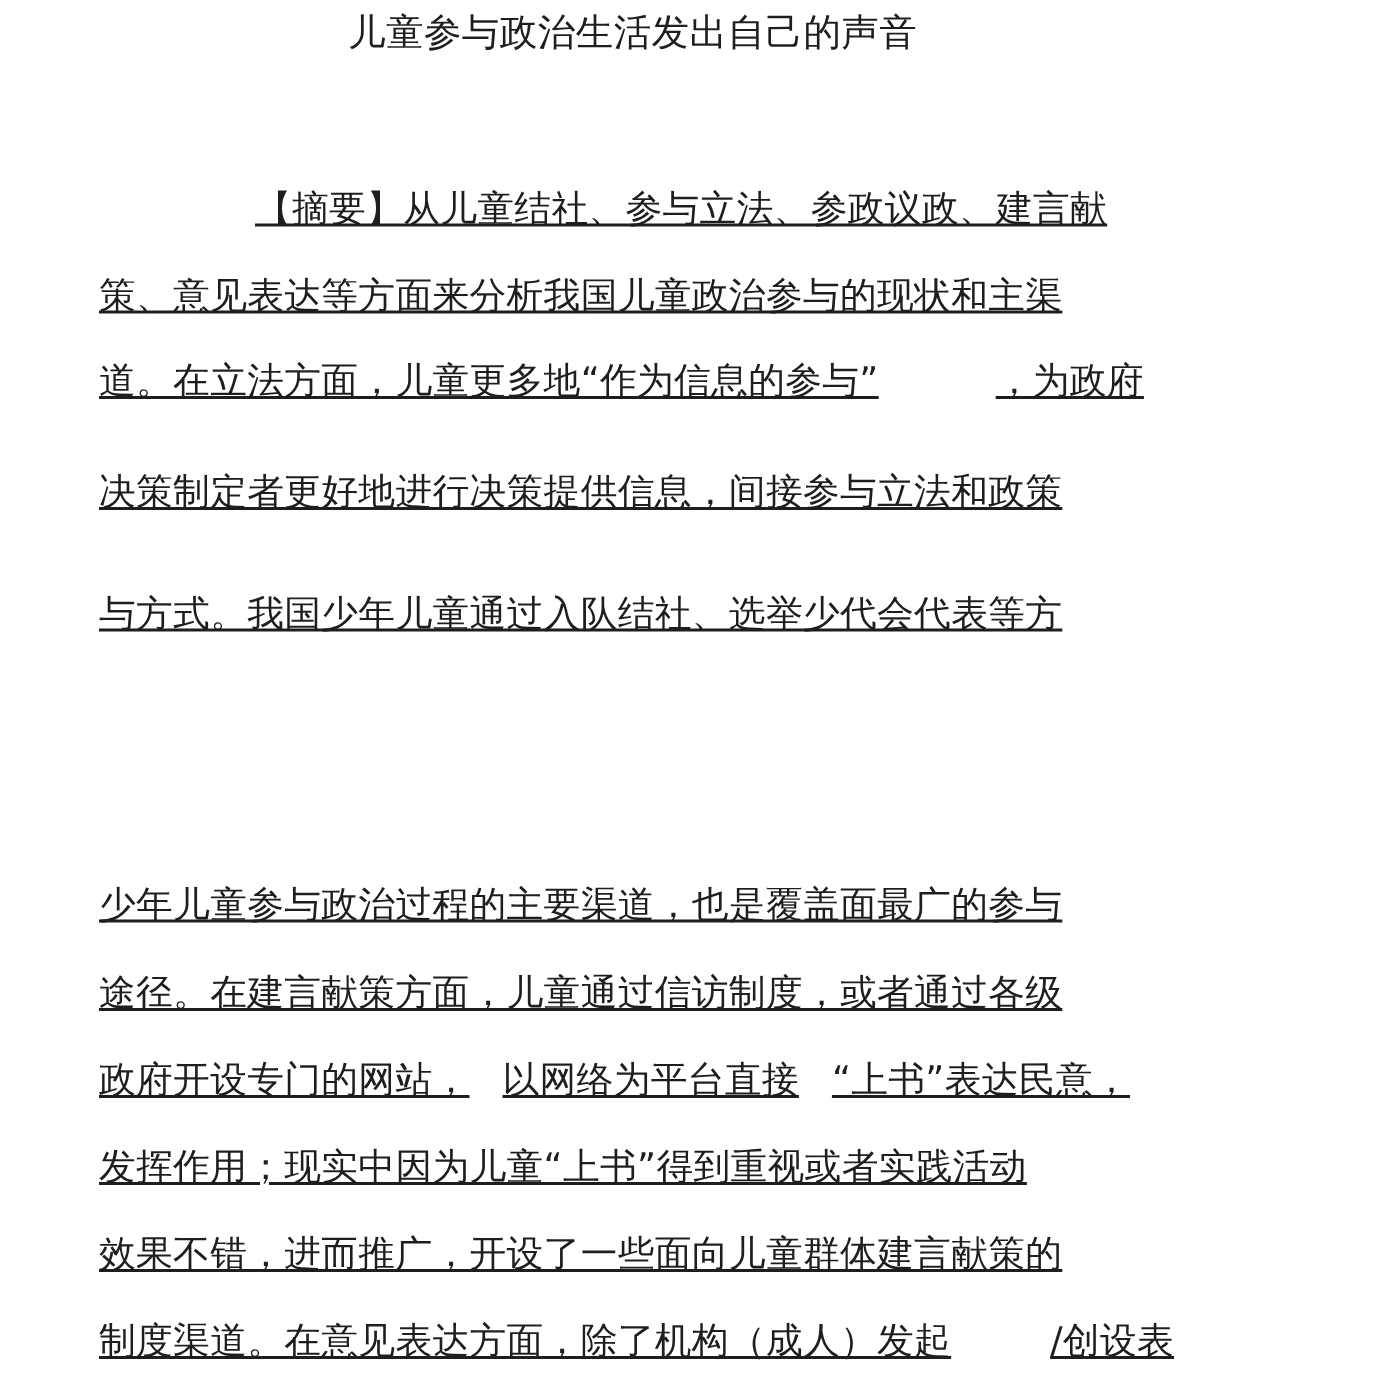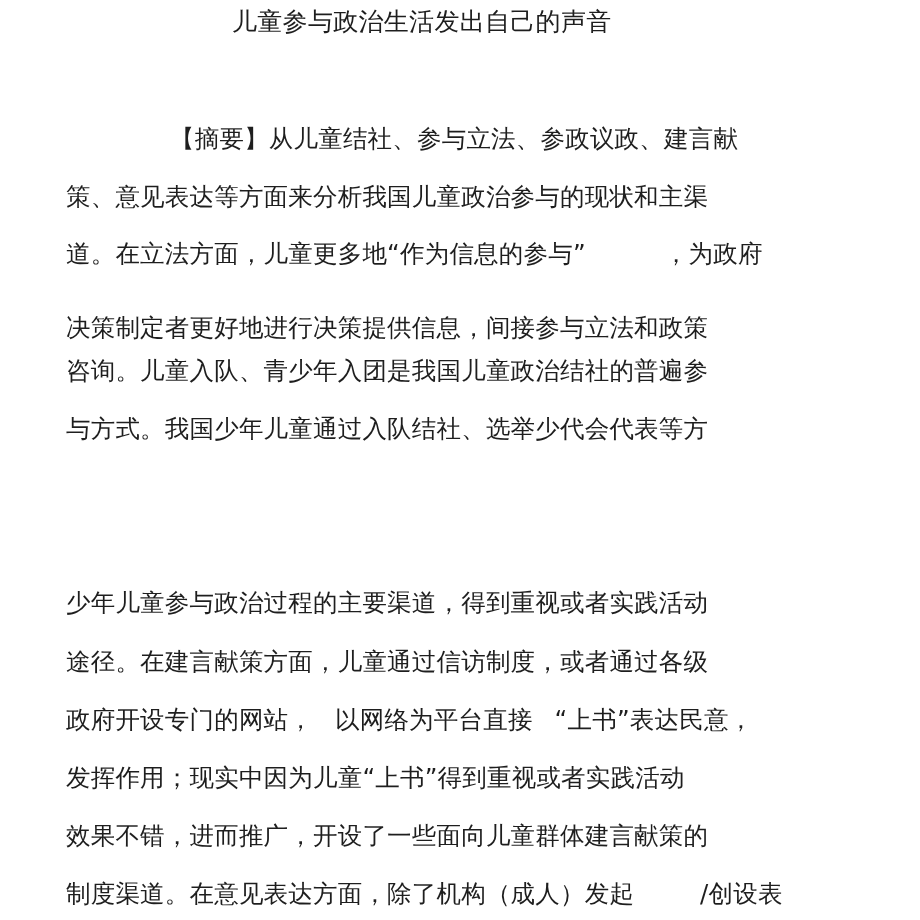--- a/index.html
+++ b/index.html
@@ -33,20 +33,21 @@
       color: #1e1e1e;
     }
     .line {
       position: absolute;
       left: 66px;
       font-size: 24.5px;
       line-height: 34px;
       white-space: nowrap;
       color: #1e1e1e;
       letter-spacing: 0.2px;
+      text-decoration: underline;
     }
     .gap {
       display: inline-block;
     }
   </style>
 </head>
 <body>
 
 <div class="page">
   <div class="title">儿童参与政治生活发出自己的声音</div>
@@ -54,27 +55,26 @@
   <div class="line" style="left:170px; top:122px;">【摘要】从儿童结社、参与立法、参政议政、建言献</div>
 
   <div class="line" style="top:180px;">策、意见表达等方面来分析我国儿童政治参与的现状和主渠</div>
 
   <div class="line" style="top:237px;text-align:center;">
     <span>道。在立法方面，儿童更多地“作为信息的参与”</span><span class="gap" style="width:78px;"></span><span>，为政府</span>
   </div>
 
   <div class="line" style="top:295px;margin-top:16px;">决策制定者更好地进行决策提供信息，间接参与立法和政策</div>
 
-  <div class="line" style="top:354px;">咨询。儿童入队、青少年入团是我国儿童政治结社的普遍参</div>
 
-  <div class="line" style="top:412px;">与方式。我国少年儿童通过入队结社、选举少代会代表等方</div>
+  <div class="line" style="top:392px;">与方式。我国少年儿童通过入队结社、选举少代会代表等方</div>
 
 
 
-  <div class="line" style="top:586px;">少年儿童参与政治过程的主要渠道，得到重视或者实践活动</div>
+  <div class="line" style="top:586px;">少年儿童参与政治过程的主要渠道，也是覆盖面最广的参与</div>
 
   <div class="line" style="top:645px;">途径。在建言献策方面，儿童通过信访制度，或者通过各级</div>
 
   <div class="line" style="top:703px;">
     <span>政府开设专门的网站，</span><span class="gap" style="width:22px;"></span><span>以网络为平台直接</span><span class="gap" style="width:22px;"></span><span>“上书”表达民意，</span>
   </div>
 
   <div class="line" style="top:761px;">发挥作用；现实中因为儿童“上书”得到重视或者实践活动</div>
 
   <div class="line" style="top:819px;">效果不错，进而推广，开设了一些面向儿童群体建言献策的</div>

